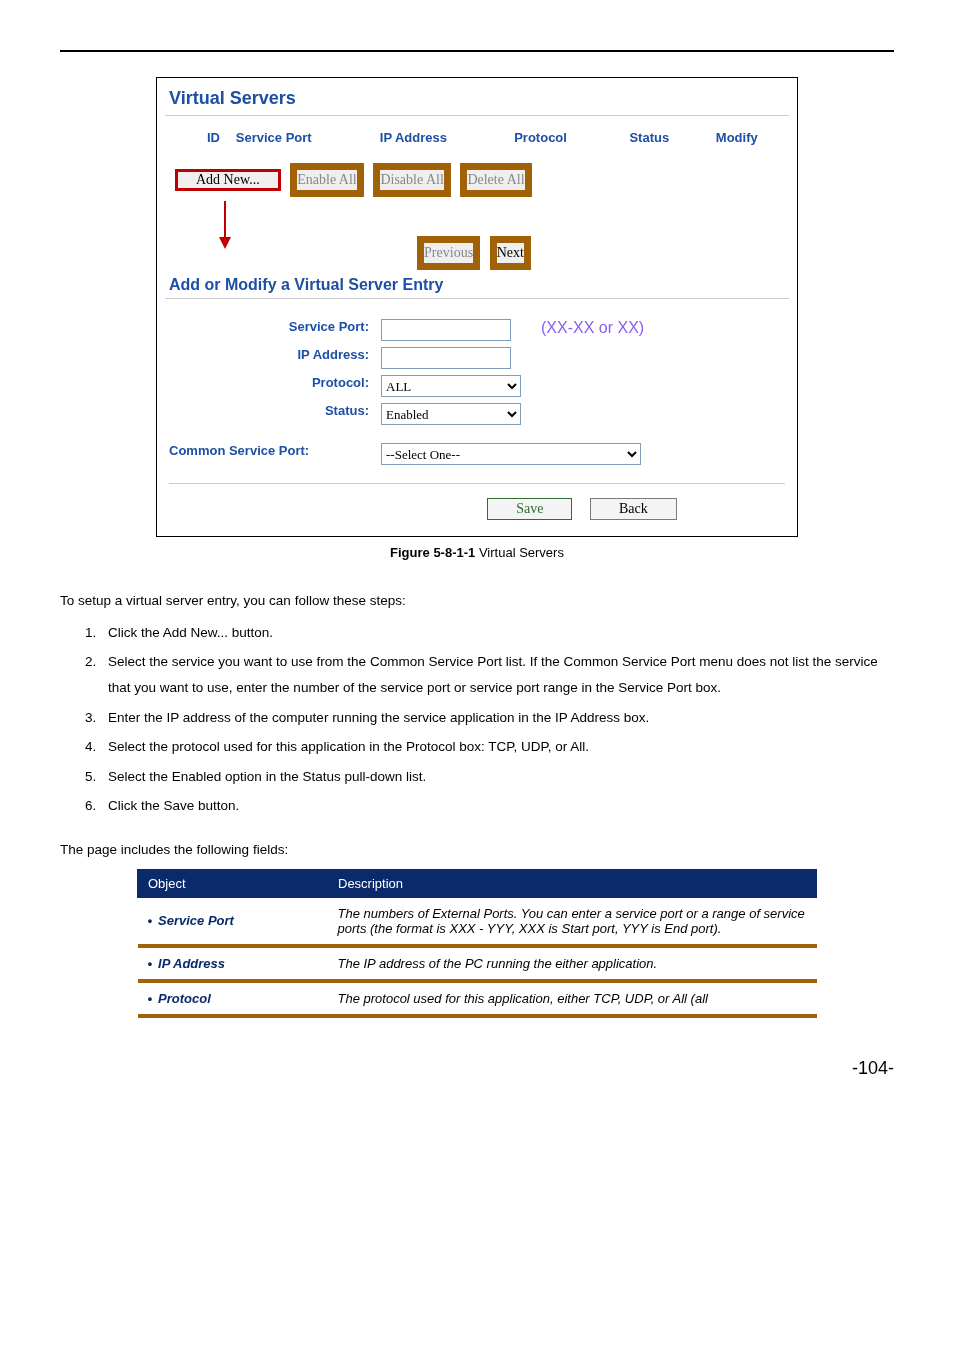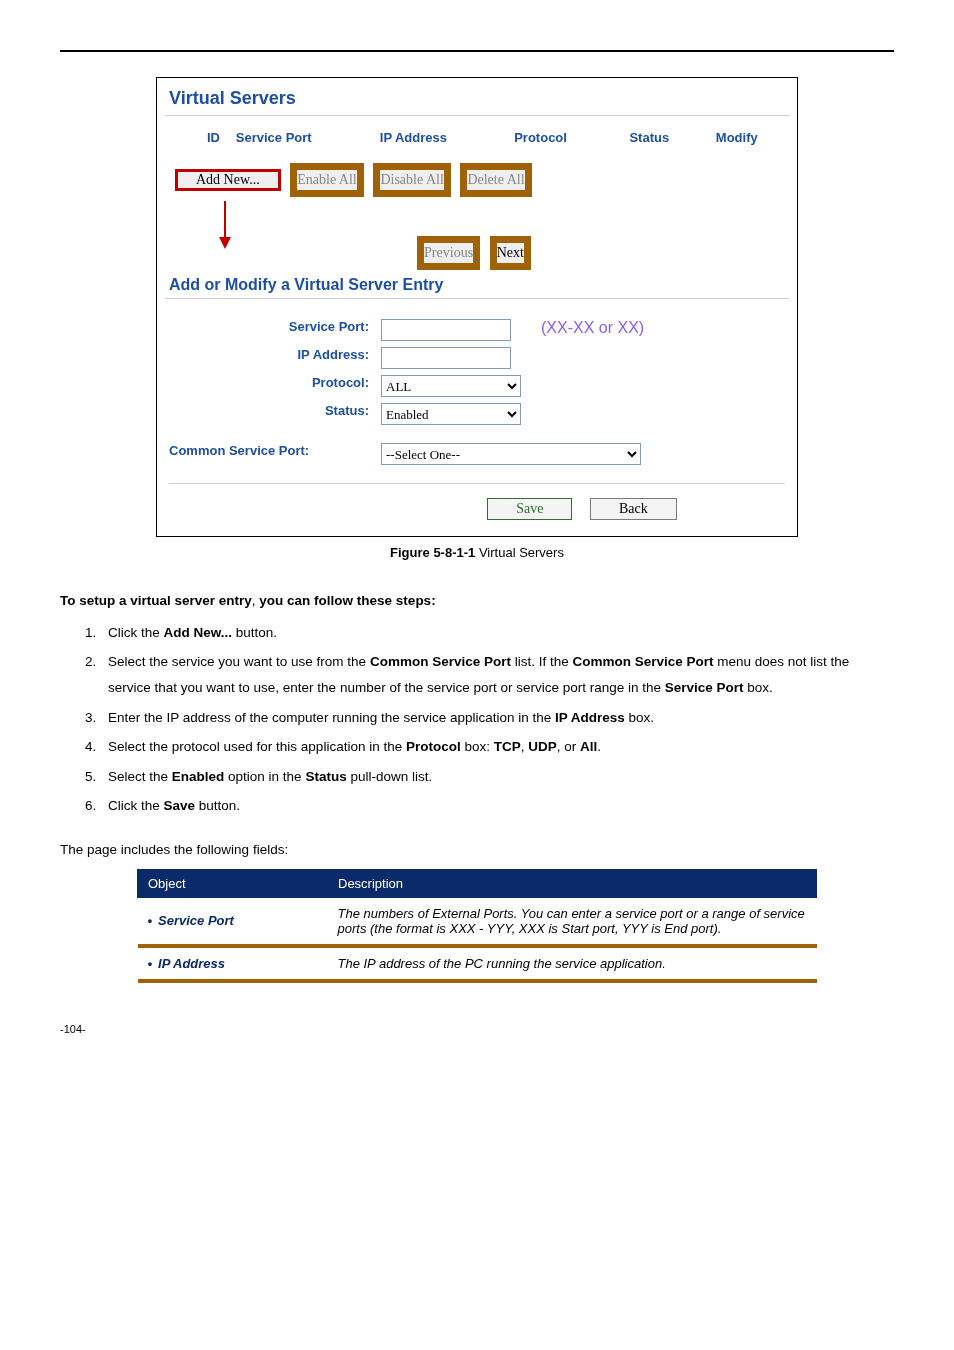--- a/index.html
+++ b/index.html
@@ -111,21 +111,21 @@
     display:inline-block;
     border:1px solid #7a7a7a;
     color:#000;
     font-family:"Times New Roman", serif;
     font-size:14px;
     padding:2px 28px;
     background:#f4f4f4;
   }
   .caption { text-align:center; font-size:13px; margin-bottom: 28px; }
   .body-text { font-size: 13.5px; line-height: 1.9; }
-  .body-text b { font-weight: bold; }
+  .body-text b { font-weight: normal; }
   ol.steps { margin: 6px 0 18px 0; padding-left: 40px; }
   ol.steps li { padding-left: 8px; margin-bottom: 4px; line-height:1.9; }
   
   table.desc {
     border-collapse: collapse;
     width: 680px;
     margin: 6px auto 0 auto;
     font-size: 13px;
   }
   table.desc th {
@@ -141,21 +141,21 @@
     padding: 8px 10px;
     vertical-align: middle;
     font-style: italic;
   }
   table.desc td.obj {
     color: #0b2a6b;
     font-weight: bold;
     width: 170px;
   }
   .bullet { color:#0b2a6b; margin-right:6px; }
-  .footer { text-align:left; font-size:11px; margin-top:40px; }
+  .footer { text-align:right; font-size:18px; margin-top:40px; }
 </style>
 </head>
 <body>
 
 <div class="page">
   <div class="top-rule"></div>
 
   <div class="panel">
     <div class="panel-inner">
       <div class="vs-title">Virtual Servers</div>
@@ -256,19 +256,23 @@
         <tr>
       <th>Object</th>
       <th>Description</th>
     </tr>
     <tr>
       <td class="obj"><span class="bullet">•</span><span>Service Port</span></td>
       <td>The numbers of External Ports. You can enter a service port or a range of service ports (the format is XXX - YYY, XXX is Start port, YYY is End port).</td>
     </tr>
     <tr>
       <td class="obj"><span class="bullet">•</span><span>IP Address</span></td>
-      <td>The IP address of the PC running the service application.</td>
+      <td>The IP address of the PC running the either application.</td>
+    </tr>
+    <tr>
+      <td class="obj"><span class="bullet">•</span><span>Protocol</span></td>
+      <td>The protocol used for this application, either TCP, UDP, or All (all</td>
     </tr>
   </tbody>
     </table>
 
   <div class="footer">-104-</div>
 </div>
 
 </body></html>

